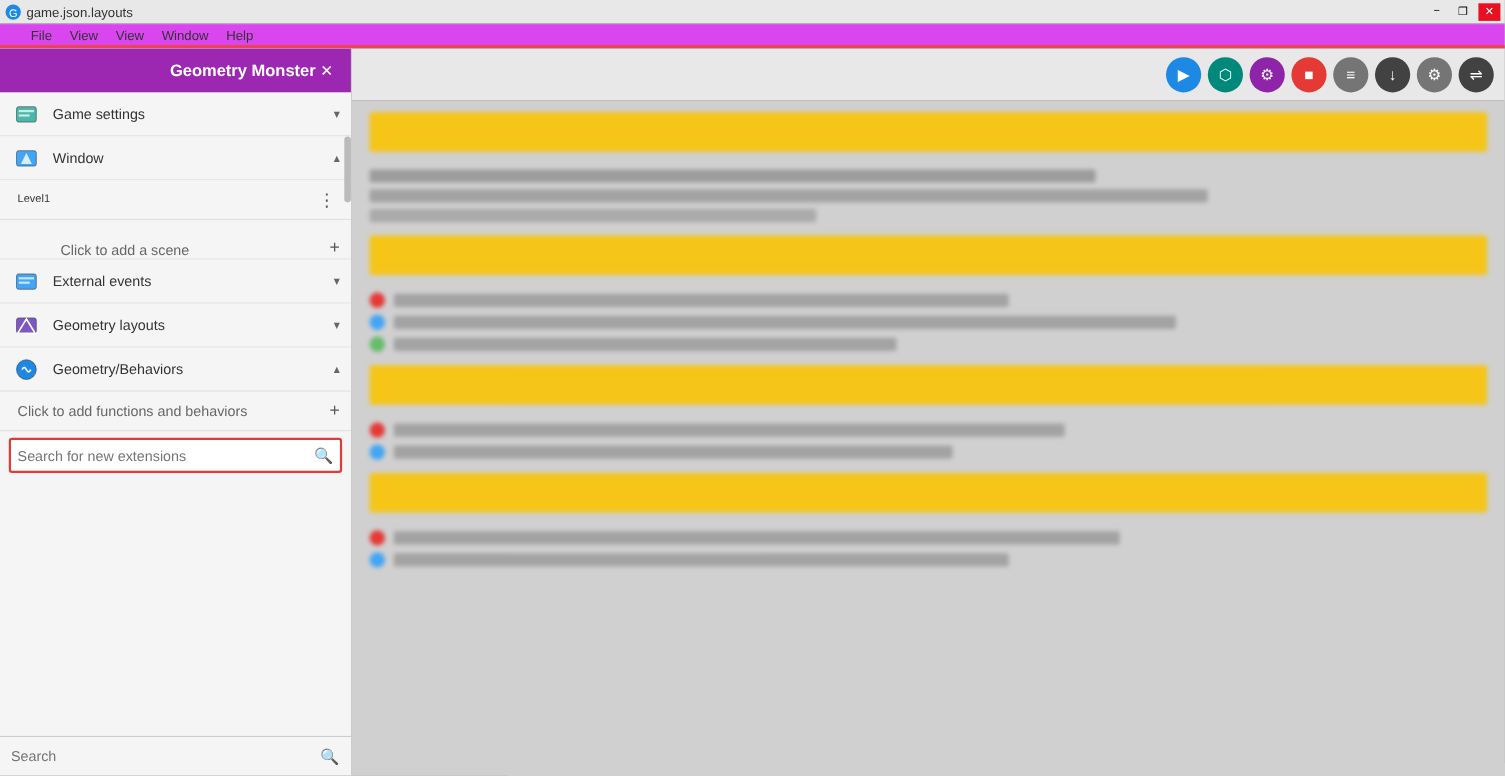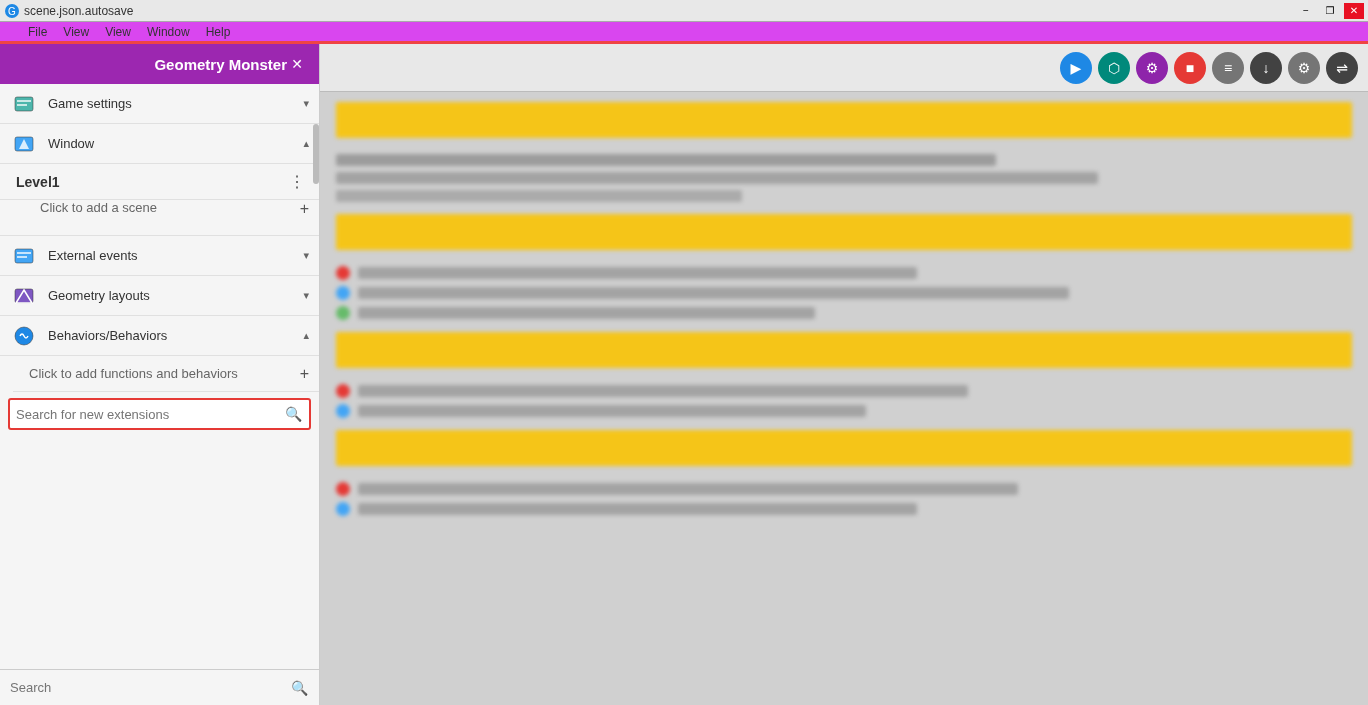--- a/index.html
+++ b/index.html
@@ -93,49 +93,48 @@
 
     
     .level-row {
       display: flex;
       align-items: center;
       padding: 0 10px 0 16px;
       height: 36px;
       background: #f5f5f5;
       border-bottom: 1px solid #e0e0e0;
     }
-    .level-row-label { flex: 1; font-size: 14px; color: #333; font-weight: bold; }
+    .level-row-label { flex: 1; font-size: 10px; color: #333; }
     .level-row-dots { font-size: 16px; color: #555; cursor: pointer; padding: 0 4px; }
 
     
     .add-row {
       display: flex;
-      align-items: flex-start;
-      padding: 0 10px 0 40px;
+      align-items: flex-end;
+      padding: 0 10px 0 55px;
       height: 36px;
       border-bottom: 1px solid #e0e0e0;
       cursor: pointer;
       color: #666;
       font-size: 13px;
       gap: 28px;
     }
     .add-row-label { flex: 1; }
     .add-row-plus { font-size: 16px; color: #555; }
 
     
     .func-add-row {
       display: flex;
       align-items: center;
       padding: 0 10px 0 16px;
       height: 36px;
       border-bottom: 1px solid #e0e0e0;
       cursor: pointer;
       color: #666;
       font-size: 13px;
-      margin-left: 13px;
     }
     .func-add-row-label { flex: 1; }
     .func-add-row-plus { font-size: 16px; color: #555; }
 
     
     .extensions-row {
       display: flex;
       align-items: center;
       margin: 6px 8px;
       border: 2px solid #e53935;
@@ -227,21 +226,21 @@
   </style>
 </head>
 <body>
 
 <div class="title-bar">
   <div class="title-bar-left">
     <svg width="16" height="16" viewBox="0 0 16 16">
       <circle cx="8" cy="8" r="7" fill="#1e88e5"></circle>
       <text x="8" y="12" text-anchor="middle" font-size="10" fill="white">G</text>
     </svg>
-    <span class="title-bar-title">scene.json.autosave</span>
+    <span class="title-bar-title">game.json.layouts</span>
   </div>
   <div class="title-bar-right">
     <button class="title-btn">−</button>
     <button class="title-btn">❐</button>
     <button class="title-btn close">✕</button>
   </div>
 </div>
 
 <div class="menu-bar">
   <span class="menu-item">File</span>
@@ -318,21 +317,21 @@
         <span class="section-chevron">▾</span>
       </div>
 
       <div class="section-row">
         <div class="section-icon">
           <svg width="22" height="22" viewBox="0 0 22 22">
             <circle cx="11" cy="11" r="9" fill="#1e88e5" stroke="#333" stroke-width="0.5"></circle>
             <path d="M7,11 Q9,7 11,11 Q13,15 15,11" fill="none" stroke="white" stroke-width="1.5"></path>
           </svg>
         </div>
-        <span class="section-label">Behaviors/Behaviors</span>
+        <span class="section-label">Geometry/Behaviors</span>
         <span class="section-chevron">▴</span>
       </div>
 
       <div class="func-add-row">
         <span class="func-add-row-label">Click to add functions and behaviors</span>
         <span class="func-add-row-plus">+</span>
       </div>
 
       <div class="extensions-row">
         <input class="extensions-input" type="text" readonly="" placeholder="Search for new extensions" style="">

